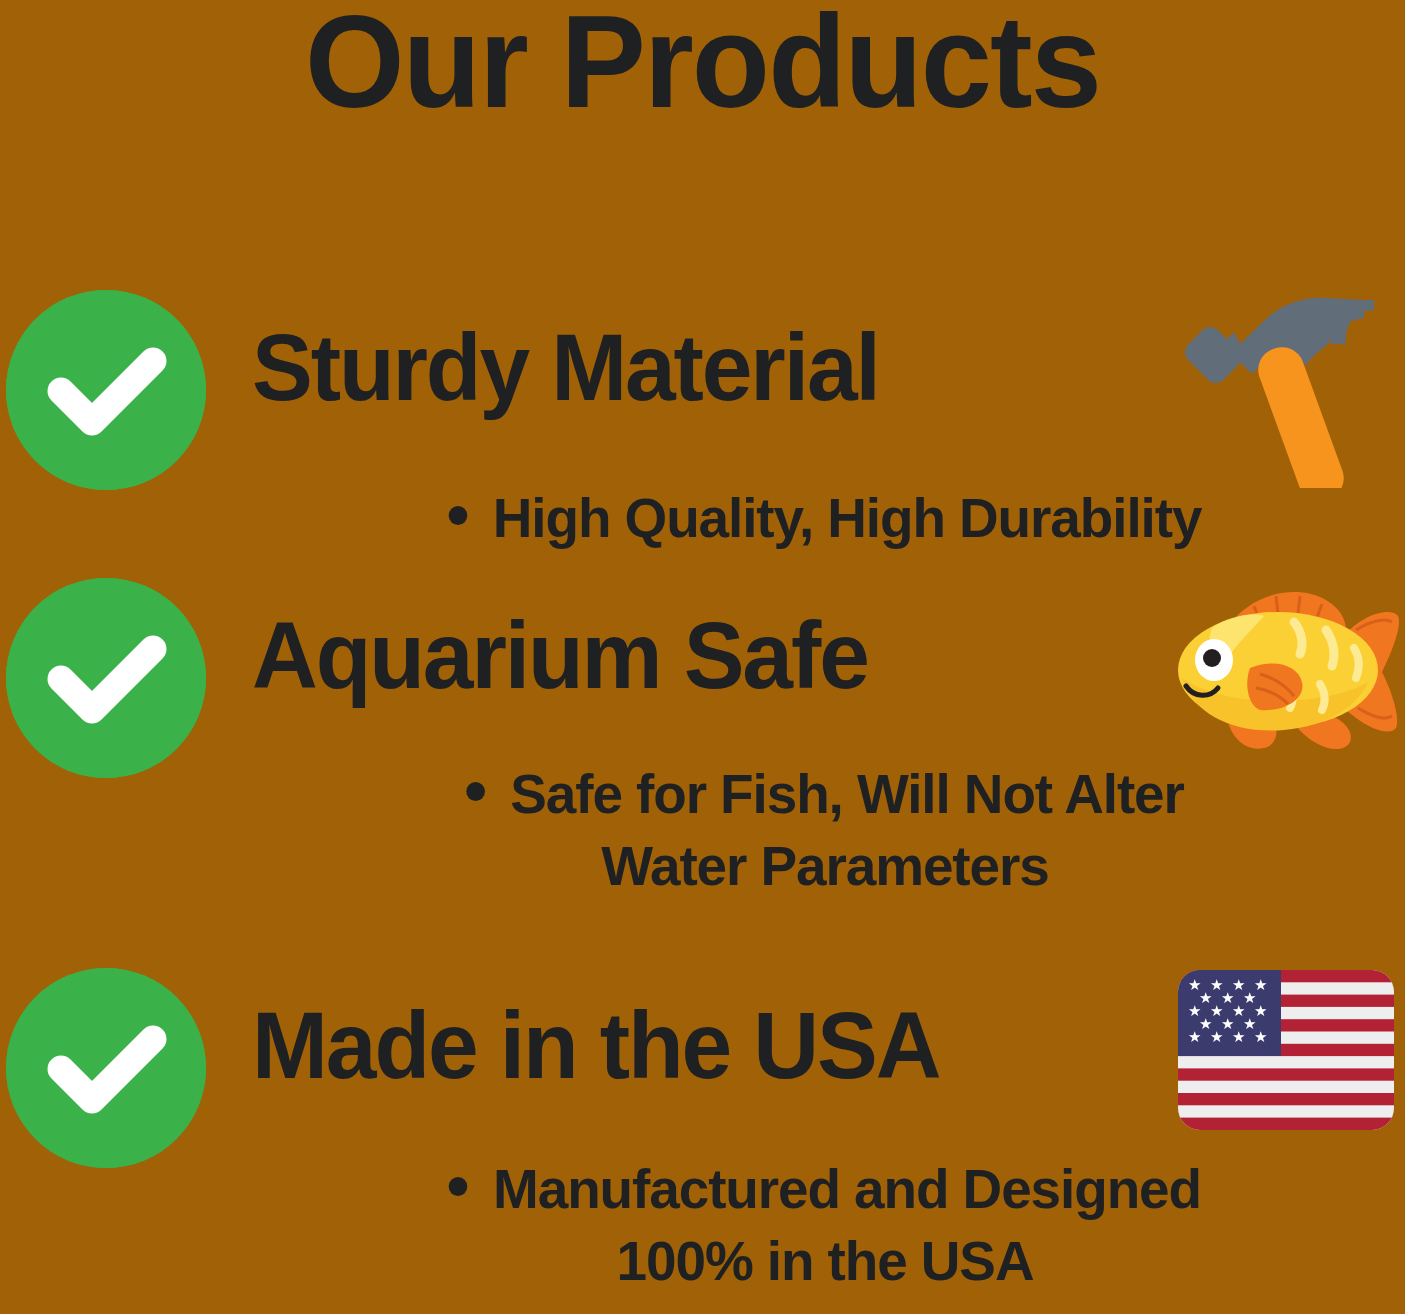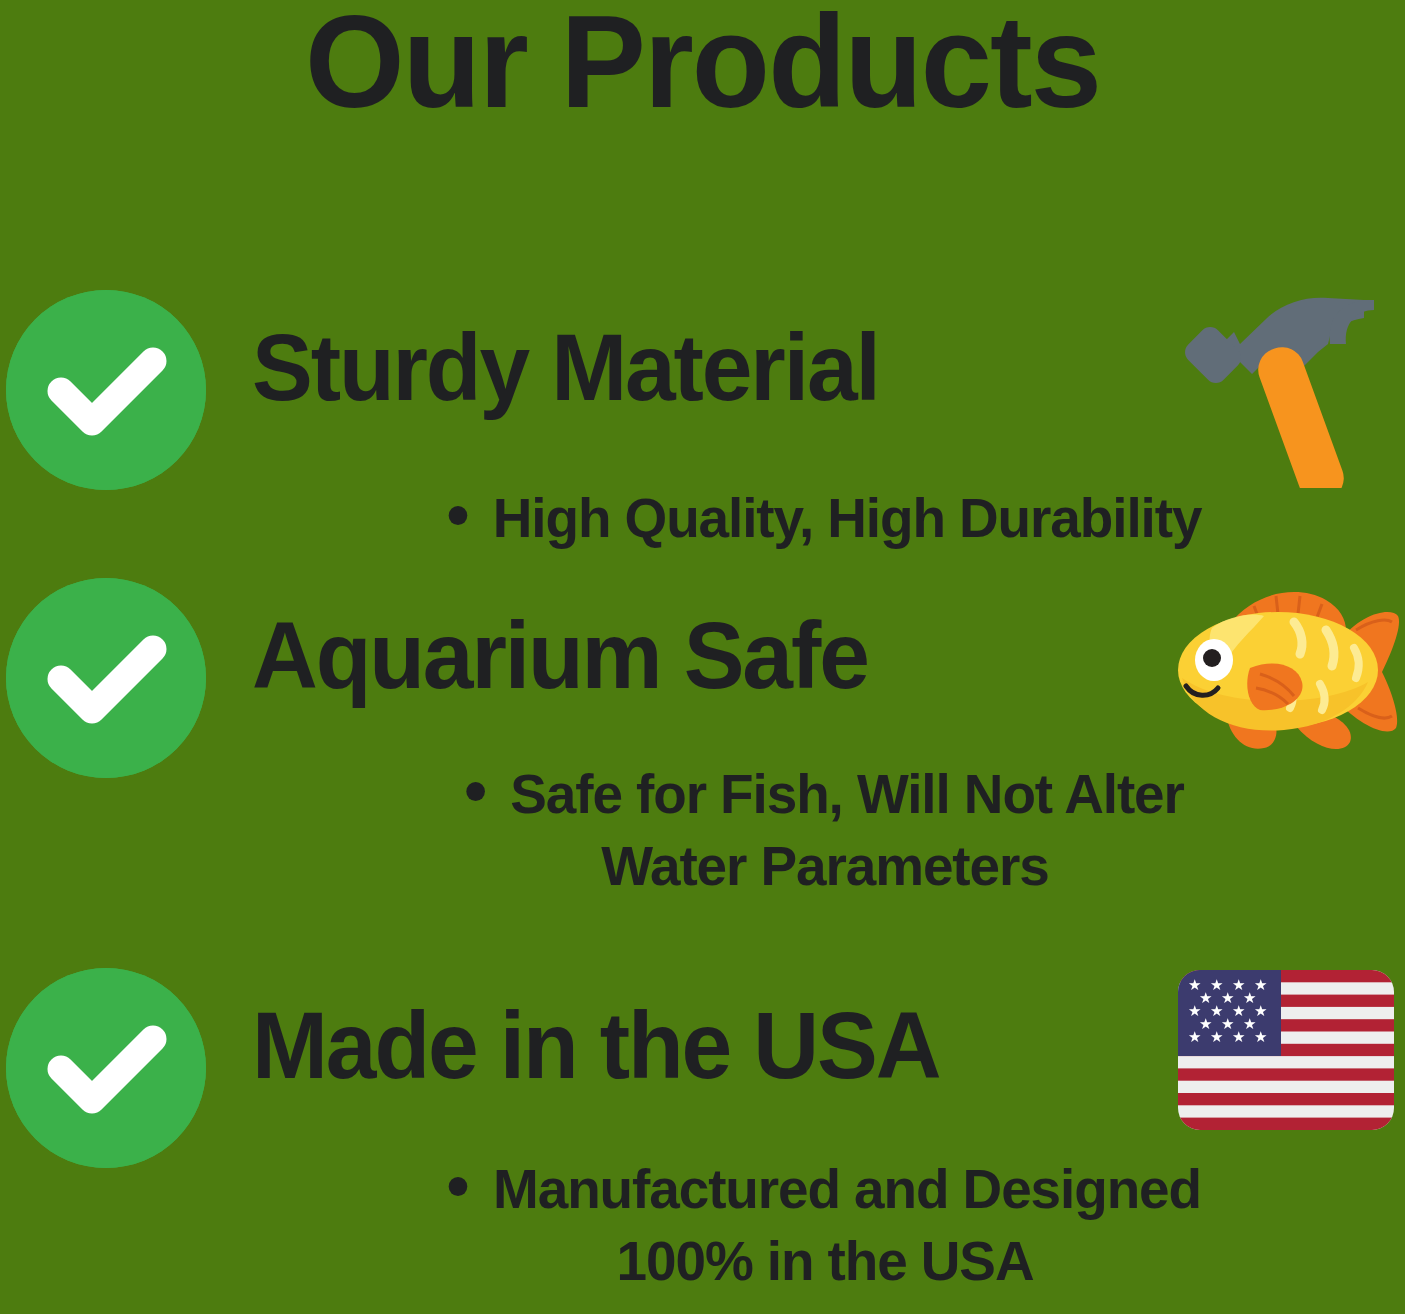--- a/index.html
+++ b/index.html
@@ -13,21 +13,21 @@
     overflow: hidden;
     font-family: "Liberation Sans", sans-serif;
     color: #1f2022;
     -webkit-font-smoothing: antialiased;
   }
 
   #page {
     position: relative;
     width: 1405px;
     height: 1314px;
-    background: #4d7c0f;
+    background: #a16207;
   }
 
   
   .page-title {
     position: absolute;
     left: 0;
     top: -6px;
     width: 1405px;
     text-align: center;
     font-size: 132px;

